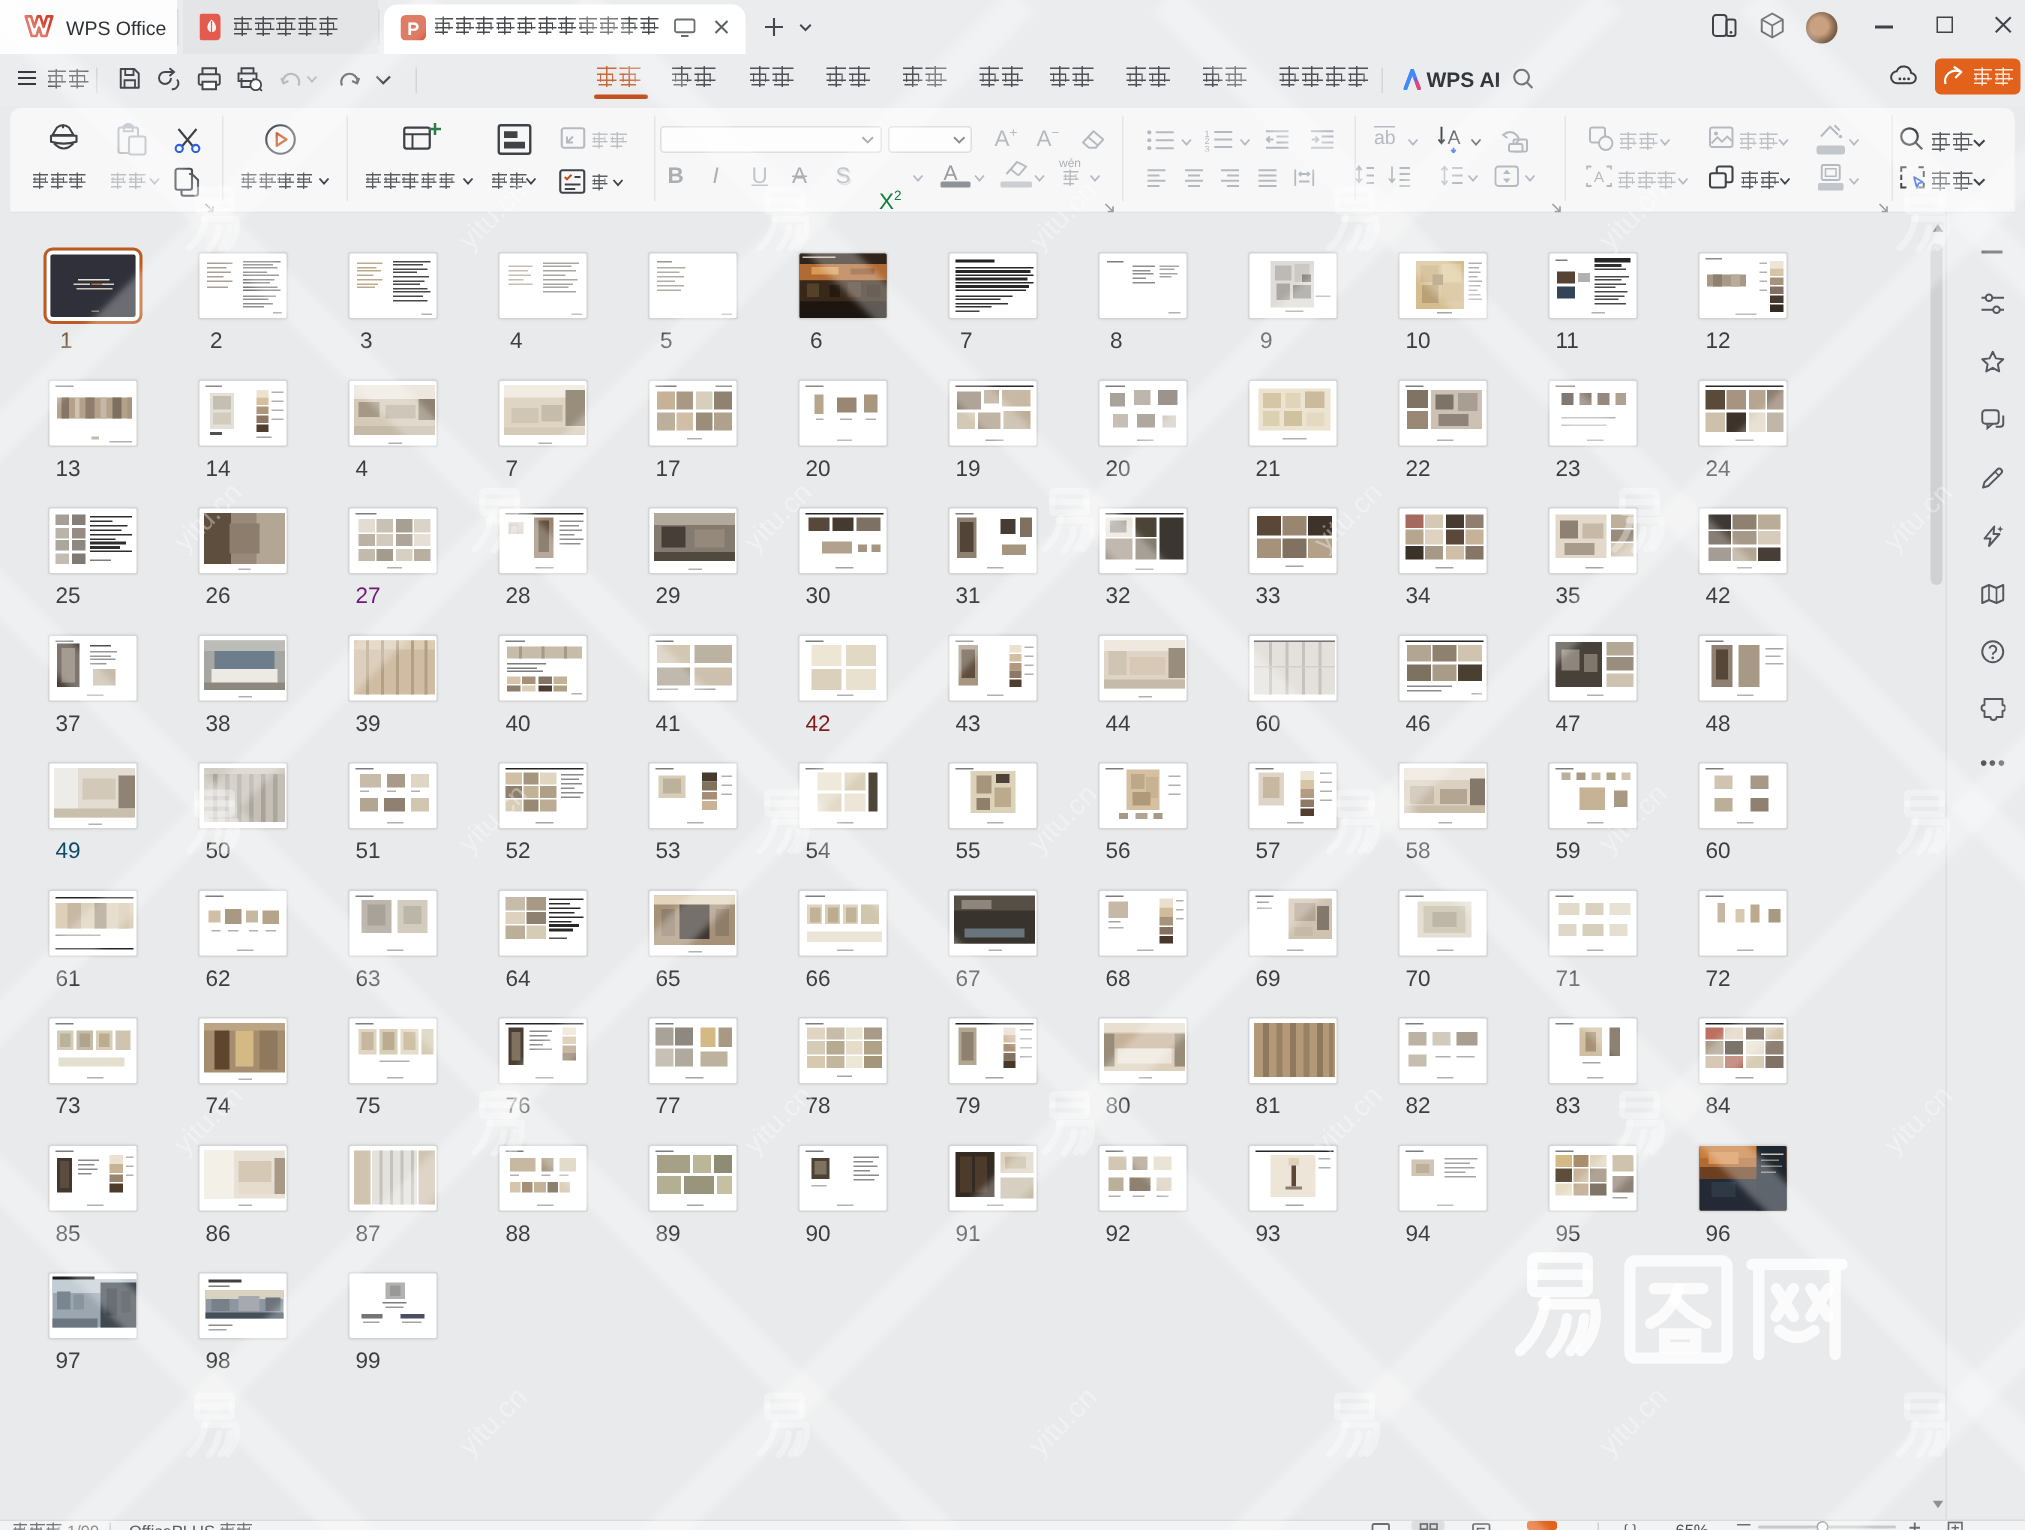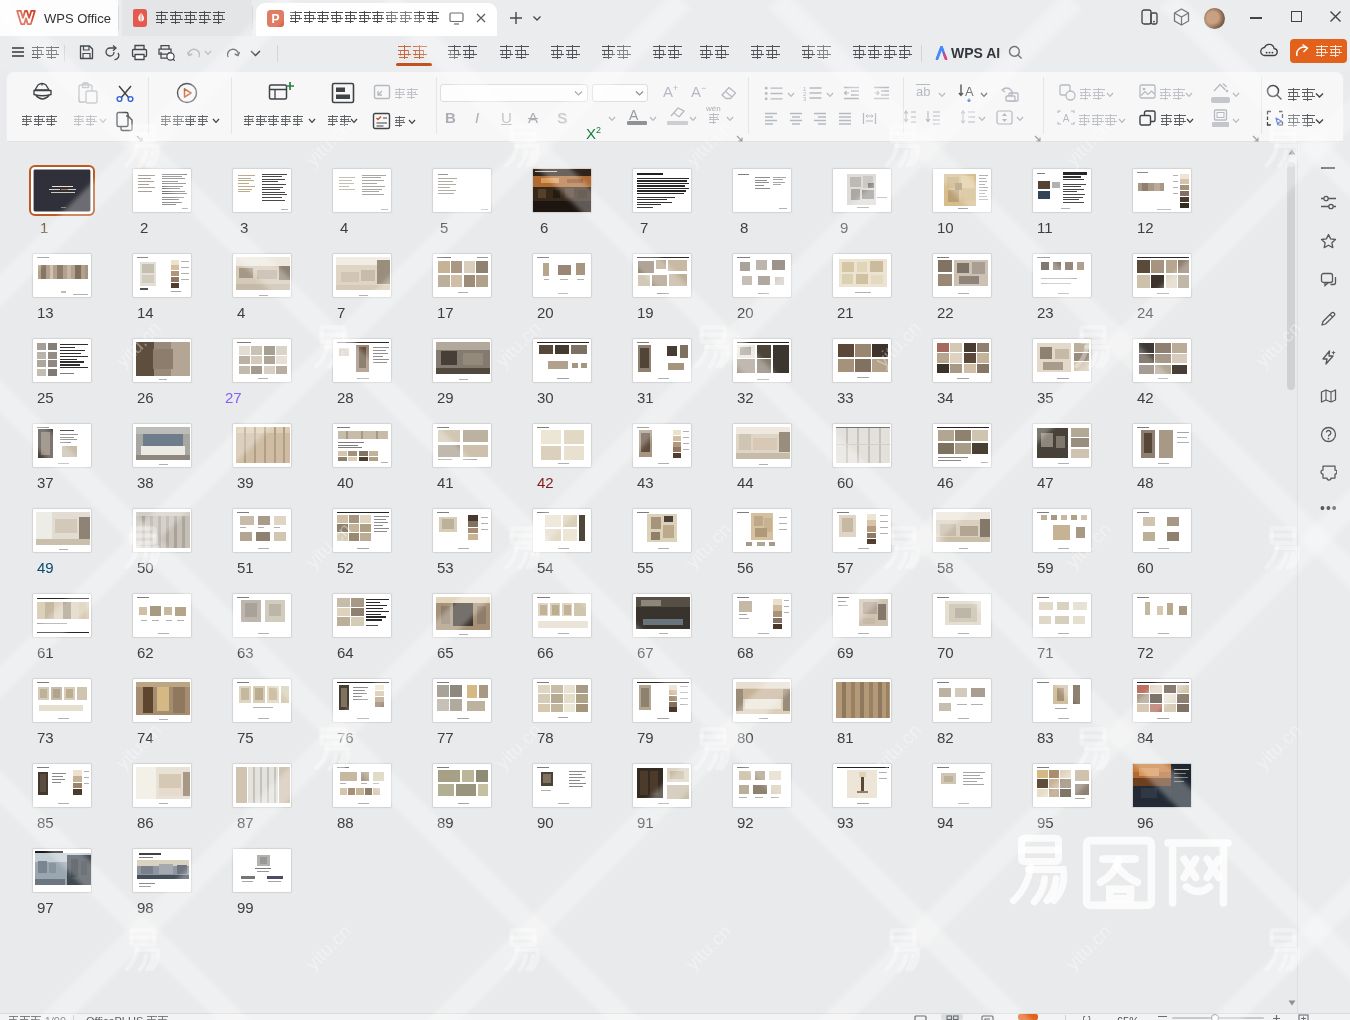--- a/index.html
+++ b/index.html
@@ -889,21 +889,21 @@
       <div class="r" style="left:6.0px;top:16.7px;width:11.1px;height:8.5px;background:#bcb2a4"></div>
       <div class="r" style="left:18.3px;top:16.7px;width:11.1px;height:8.5px;background:#d2cabc"></div>
       <div class="r" style="left:30.6px;top:16.7px;width:11.1px;height:8.5px;background:#afa699"></div>
       <div class="r" style="left:42.9px;top:16.7px;width:11.1px;height:8.5px;background:#e5dfd5"></div>
       <div class="r" style="left:6.0px;top:26.5px;width:11.1px;height:8.5px;background:#c2baac"></div>
       <div class="r" style="left:18.3px;top:26.5px;width:11.1px;height:8.5px;background:#a49b8e"></div>
       <div class="r" style="left:30.6px;top:26.5px;width:11.1px;height:8.5px;background:#d7d0c2"></div>
       <div class="r" style="left:42.9px;top:26.5px;width:11.1px;height:8.5px;background:#b8afa1"></div>
       <div class="r" style="left:25px;top:38.5px;width:10px;height:1px;background:#b1b1b1"></div>
     </div>
-<div class="num" style="left:225px;top:389px;color:#8b5cf6">27</div>
+<div class="num" style="left:237px;top:389px;color:#701a75">27</div>
 <div class="thumb" style="left:332px;top:338px;">
       <div class="r" style="left:4px;top:2.5px;width:52px;height:1.6px;background:#2a2a2a"></div>
       <div class="r" style="left:6px;top:9px;width:10px;height:8px;background:#c5b9a9"></div>
       <div class="r" style="left:23px;top:5.5px;width:13px;height:27px;background:#998572"></div>
       <div class="r" style="left:26px;top:8px;width:7px;height:21px;background:#604d3a"></div>
       <div class="r" style="left:40px;top:8px;width:16px;height:0.9px;background:#909090"></div>
       <div class="r" style="left:40px;top:11px;width:12.5px;height:0.9px;background:#909090"></div>
       <div class="r" style="left:40px;top:14px;width:14.7px;height:0.9px;background:#909090"></div>
       <div class="r" style="left:40px;top:17px;width:9.9px;height:0.9px;background:#909090"></div>
       <div class="r" style="left:40px;top:20px;width:15.5px;height:0.9px;background:#909090"></div>

